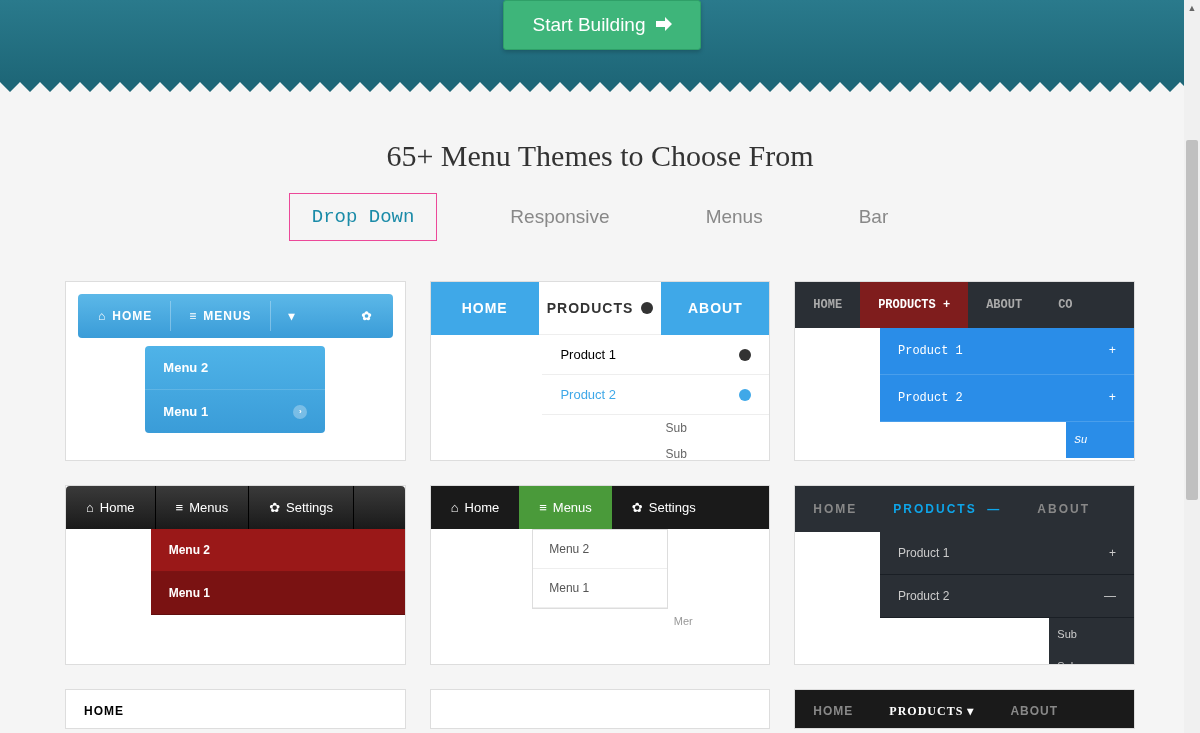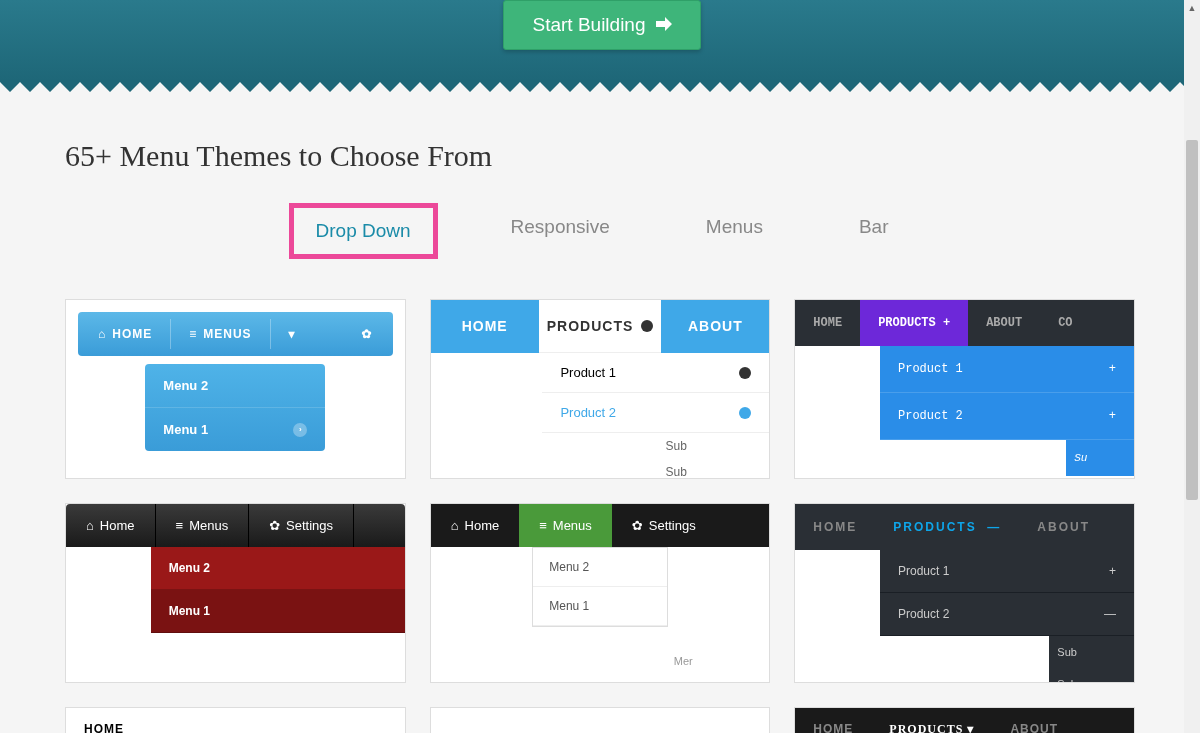--- a/index.html
+++ b/index.html
@@ -5,25 +5,25 @@
 * { margin: 0; padding: 0; box-sizing: border-box; }
 body { font-family: 'Helvetica Neue', Arial, sans-serif; background: #f5f5f5; overflow-x: hidden; }
 
 .hero { background: linear-gradient(180deg, #2a7a8c 0%, #1e6778 100%); padding: 0 0 30px 4px; text-align: center; position: relative; }
 .start-btn { display: inline-flex; align-items: center; gap: 10px; background: #3eb57a; border: 1px solid #2fa068; color: #fff; padding: 13px 28px; font-size: 19px; border-radius: 3px; cursor: pointer; box-shadow: 0 2px 4px rgba(0,0,0,0.2); }
 
 .zigzag { width: 100%; height: 14px; background: #f5f5f5; }
 .zigzag svg { display: block; width: 100%; height: 14px; }
 
 .container { max-width: 1110px; margin: 0 auto; padding: 0 20px; }
-.section-title { font-family: Georgia, serif; font-size: 30px; font-weight: 400; color: #333; margin: 45px 0 30px; }
+.section-title { text-align: center; font-family: Georgia, serif; font-size: 30px; font-weight: 400; color: #333; margin: 45px 0 20px; }
 
 .tabs { display: flex; justify-content: center; gap: 50px; margin-bottom: 40px; }
 .tab { font-size: 19px; color: #888; padding: 12px 22px; cursor: pointer; border: 1px solid transparent; }
-.tab.active { color: #1a8ba8; border: 5px solid #ec4899; }
+.tab.active { color: #1a8ba8; border: 1px solid #ec4899; font-family: Liberation Mono, monospace; }
 
 .grid { display: grid; grid-template-columns: repeat(3, 1fr); gap: 24px; }
 .card { background: #fff; border: 1px solid #ddd; height: 180px; overflow: hidden; position: relative; cursor: pointer; }
 
 
 .t1 { padding: 12px; }
 .t1-bar { background: linear-gradient(180deg,#5cb8e8,#3a9cd8); border-radius: 4px; display: flex; align-items: center; height: 44px; padding: 0 6px; gap: 4px; }
 .t1-item { color: #fff; font-size: 12px; font-weight: bold; letter-spacing: 1px; padding: 0 14px; display: flex; align-items: center; gap: 6px; }
 .t1-sep { width: 1px; height: 30px; background: rgba(255,255,255,0.3); }
 .t1-drop { margin-left: 50%; transform: translateX(-50%); margin-top: 8px; background: linear-gradient(180deg,#4fb3e8,#3a9cd8); border-radius: 4px; width: 180px; }
@@ -39,39 +39,39 @@
 .t2-drop { margin-left:33%; width:67%; }
 .t2-di { display:flex; justify-content:space-between; align-items:center; padding: 12px 18px; font-size:13px; border-bottom:1px solid #eee;}
 .t2-active { color:#3fa8e8; }
 .t2-circ { width:12px; height:12px; border-radius:50%; background:#333; display:inline-block;}
 .t2-circ.b { background:#3fa8e8;}
 .t2-sub { margin-left:67%; font-size:12px; color:#666; padding:6px 8px;}
 
 
 .t3-bar { display:flex; background:#2a2f35; }
 .t3-item { padding:16px 18px; color:#aaa; font-size:12px; font-family:'Courier New',monospace; font-weight:bold;}
-.t3-item.active { background:#6d28d9; color:#fff;}
+.t3-item.active { background:#7f1d1d; color:#fff;}
 .t3-drop { margin-left:25%; }
 .t3-di { background:#2a8de8; color:#fff; font-size:12px; font-family:'Courier New',monospace; padding:16px 18px; border-bottom:1px solid rgba(255,255,255,0.15); display:flex; justify-content:space-between;}
 .t3-sub { margin-left:80%; background:#2a8de8; color:#fff; padding:12px 8px; font-size:11px; font-family:'Courier New',monospace;font-style:italic;}
 
 
 .t4-bar { display:flex; background:linear-gradient(180deg,#3a3a3a,#1a1a1a); border-radius:4px 4px 0 0;}
 .t4-item { padding:14px 20px; color:#fff; font-size:13px; display:flex; align-items:center; gap:6px; border-right:1px solid #000;}
 .t4-drop { margin-left:25%; }
 .t4-di { background:#9a1818; color:#fff; font-size:12px; font-weight:bold; padding:14px 18px; border-bottom:1px solid rgba(0,0,0,0.2);}
 .t4-di.dark { background:#7a1212;}
 
 
 .t5-bar { display:flex; background:#1a1a1a;}
 .t5-item { padding:14px 20px; color:#fff; font-size:13px; display:flex; align-items:center; gap:6px;}
 .t5-item.active { background:#4a9a3a;}
 .t5-drop { margin-left:30%; width:40%; background:#fff; border:1px solid #ddd;}
 .t5-di { padding:12px 16px; font-size:12px; color:#555; border-bottom:1px solid #eee;}
-.t5-sub { margin-left:70%; padding:6px; font-size:11px; color:#999;margin-top:22px;}
+.t5-sub { margin-left:70%; padding:6px; font-size:11px; color:#999;}
 
 
 .t6-bar { display:flex; background:#2a2f35;}
 .t6-item { padding:16px 18px; color:#888; font-size:12px; font-weight:bold; letter-spacing:2px;}
 .t6-item.active { color:#0ea5e9;}
 .t6-drop { margin-left:25%; background:#2a2f35;}
 .t6-di { color:#ccc; font-size:12px; padding:14px 18px; border-bottom:1px solid #1a1f25; display:flex; justify-content:space-between;}
 .t6-sub { margin-left:75%; background:#2a2f35; color:#ccc; padding:10px 8px; font-size:11px;}
 
 

